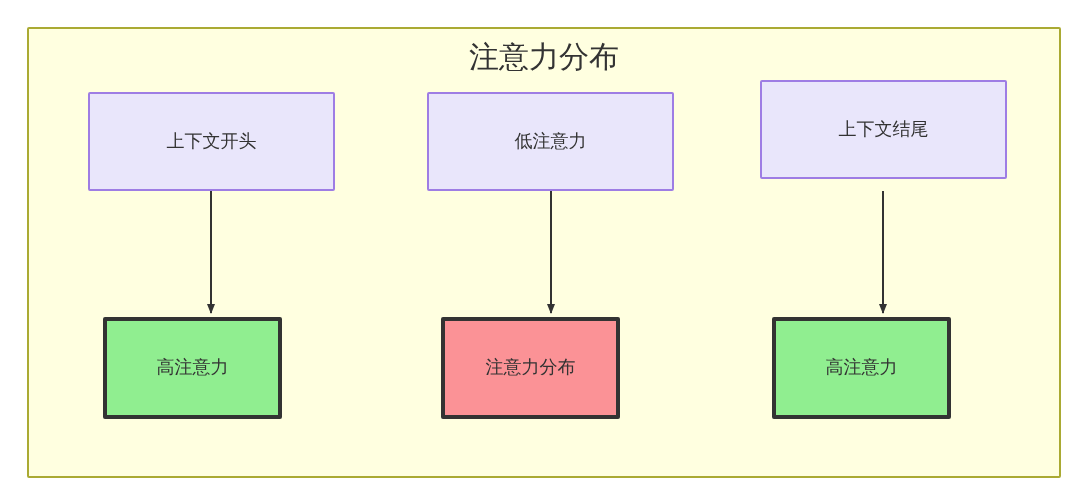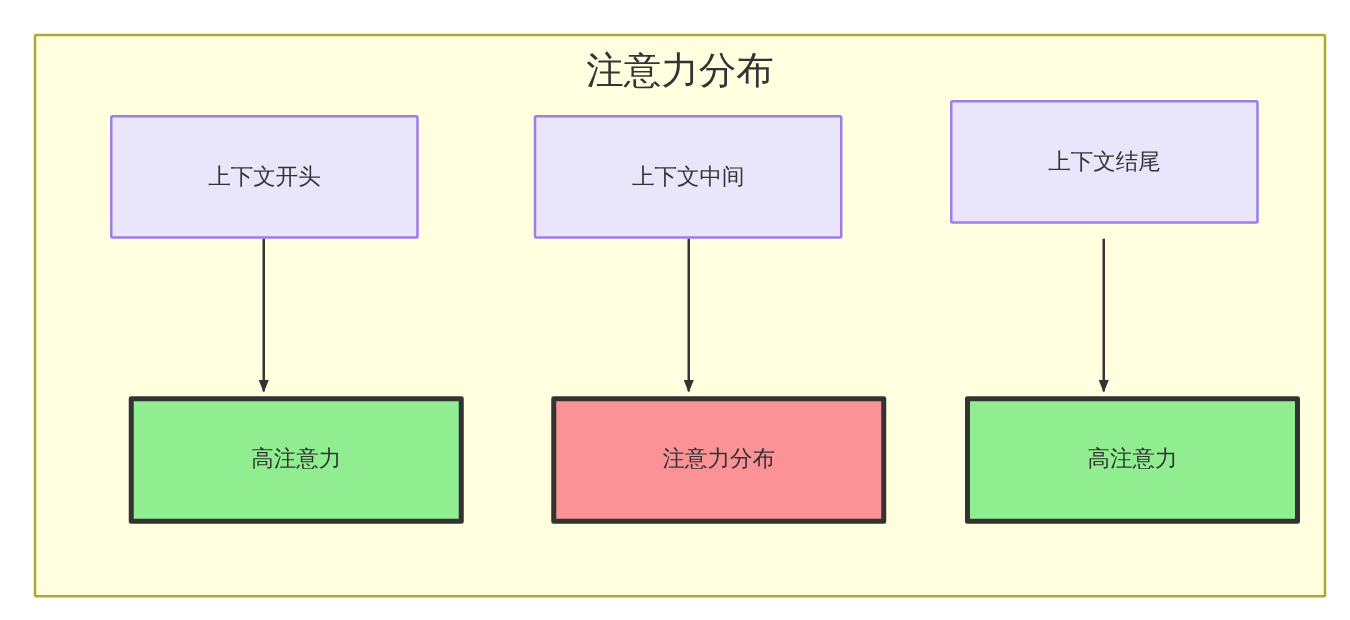--- a/index.html
+++ b/index.html
@@ -66,21 +66,21 @@
     background: #e9e6fb;
     border: 2px solid #9e7de4;
     border-radius: 2px;
     width: 247px;
     height: 99px;
   }
 
   .node-outcome {
     border: 4px solid #333333;
     border-radius: 2px;
-    width: 268px;
+    width: 179px;
     height: 102px;
   }
 
   .fill-high { background: #90ee90; }
   .fill-low  { background: #fb9296; }
 
   
   .col-1-top { left: 88px;  top: 92px; }
   .col-2-top { left: 427px; top: 92px; }
   .col-3-top { left: 760px; top: 80px; }
@@ -114,21 +114,21 @@
         <path d="M0,0 L10,4 L0,8 z" fill="#333333"></path>
       </marker>
     </defs>
     <line x1="211" y1="191" x2="211" y2="313" stroke="#333333" stroke-width="2" marker-end="url(#arrowhead)"></line>
     <line x1="551" y1="191" x2="551" y2="313" stroke="#333333" stroke-width="2" marker-end="url(#arrowhead)"></line>
     <line x1="883" y1="191" x2="883" y2="313" stroke="#333333" stroke-width="2" marker-end="url(#arrowhead)"></line>
   </svg>
 
   <div class="node node-source col-1-top">上下文开头</div>
 
-  <div class="node node-source col-2-top">上下文中间</div>
+  <div class="node node-source col-2-top">低注意力</div>
 
   <div class="node node-source col-3-top">上下文结尾</div>
 
   <div class="node node-outcome fill-high col-1-bottom">高注意力</div>
 
   <div class="node node-outcome fill-low col-2-bottom">注意力分布</div>
 
   <div class="node node-outcome fill-high col-3-bottom">高注意力</div>
 
 </div>

